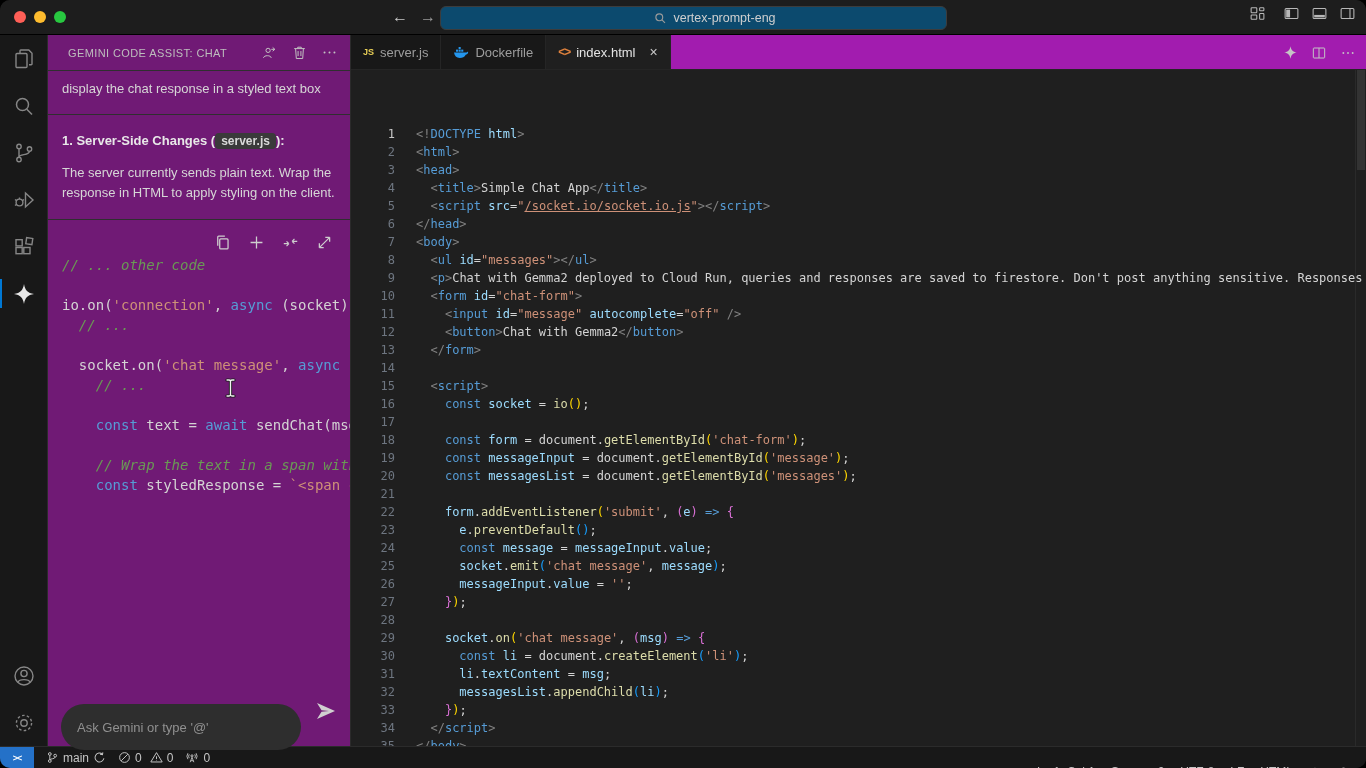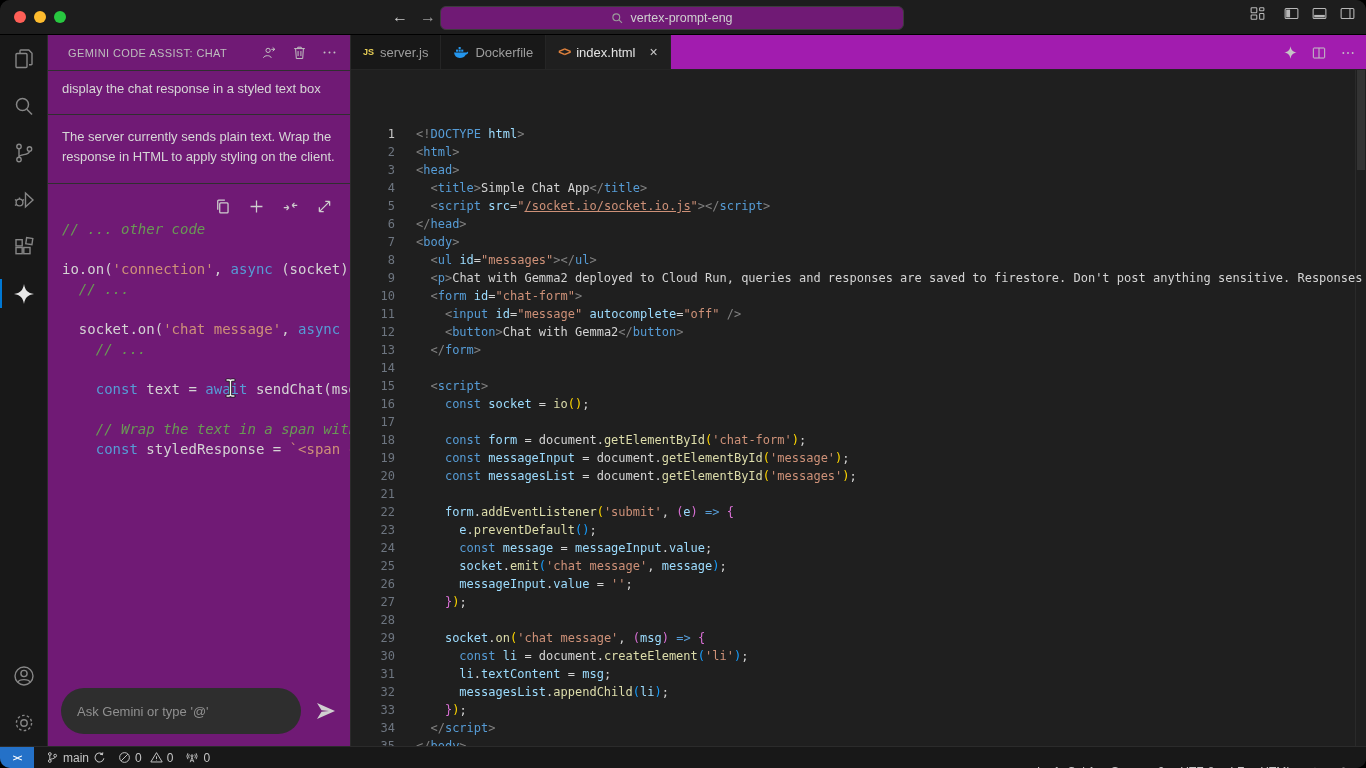--- a/index.html
+++ b/index.html
@@ -4,21 +4,21 @@
 <style>
   html,body{margin:0;padding:0;background:#000;}
   body{width:1366px;height:768px;overflow:hidden;font-family:"Liberation Sans",sans-serif;-webkit-font-smoothing:antialiased;}
   .app{width:1366px;height:768px;background:#181818;border-radius:10px;overflow:hidden;position:relative;display:flex;flex-direction:column;}
   
   .titlebar{height:35px;background:#1d1d1d;flex:0 0 35px;position:relative;border-bottom:1px solid #000;box-sizing:border-box;}
   .traffic{position:absolute;left:14px;top:11px;display:flex;gap:8px;}
   .tl{width:12px;height:12px;border-radius:50%;}
   .nav-arrows{position:absolute;left:392px;top:5px;display:flex;gap:12px;color:#c8c8c8;font-size:16px;line-height:24px;}
   .nav-arrows .fwd{color:#9b9b9b;}
-  .searchbox{position:absolute;left:440px;top:6px;width:462px;height:22px;background:#701a75;border:1px solid #3c3c3c;border-radius:6px;display:flex;align-items:center;justify-content:center;gap:6px;color:#cfcfcf;font-size:12.5px;}
+  .searchbox{position:absolute;left:440px;top:6px;width:462px;height:22px;background:#0c4a6e;border:1px solid #3c3c3c;border-radius:6px;display:flex;align-items:center;justify-content:center;gap:6px;color:#cfcfcf;font-size:12.5px;padding-left:43px;}
   .tb-right{position:absolute;right:10px;top:5px;display:flex;gap:11px;align-items:center;color:#b8b8b8;}
   .tb-right svg{display:block;}
   
   .main{flex:1;display:flex;min-height:0;}
   .activitybar{width:48px;background:#181818;border-right:1px solid #2b2b2b;box-sizing:border-box;display:flex;flex-direction:column;align-items:stretch;}
   .ab-item{height:47px;display:flex;align-items:center;justify-content:center;color:#868686;position:relative;}
   .ab-item.active{color:#e7e7e7;}
   .ab-item.active::before{content:"";position:absolute;left:0;top:9px;bottom:9px;width:2px;background:#0078d4;}
   .ab-spacer{flex:1;}
   
@@ -34,21 +34,21 @@
   .chat-heading{margin:16px 14px 0;font-size:13px;line-height:20px;color:#e8e8e8;font-weight:bold;}
   .chip{background:#3a3a3a;border-radius:4px;padding:1px 6px;font-size:12px;color:#d9d9d9;}
   .codeblock{margin-top:16px;border-top:1px solid #2f2f2f;position:relative;flex:1;min-height:0;overflow:hidden;}
   .cb-toolbar{display:flex;justify-content:flex-end;gap:15px;padding:13px 16px 3px 0;color:#cecece;}
   .chat-code{font-family:"DejaVu Sans Mono",monospace;font-size:14px;line-height:20px;white-space:pre;padding-left:14px;color:#d4d4d4;}
   .ck-c{color:#6a9955;font-style:italic;}
   .ck-k{color:#569cd6;}
   .ck-s{color:#ce9178;}
   .ck-t{color:#d4d4d4;}
   .chat-inputrow{flex:0 0 66px;position:relative;}
-  .chat-input{position:absolute;left:13px;top:8px;width:240px;height:46px;background:#2e2e2e;border-radius:23px;box-sizing:border-box;display:flex;align-items:center;padding:0 16px;}
+  .chat-input{position:absolute;left:13px;top:24px;width:240px;height:46px;background:#2e2e2e;border-radius:23px;box-sizing:border-box;display:flex;align-items:center;padding:0 16px;}
   .chat-input .ph{color:#909090;font-size:13px;}
   .send-btn{position:absolute;right:12px;top:19px;color:#d0d0d0;}
   
   .editor{flex:1;min-width:0;background:#1f1f1f;display:flex;flex-direction:column;}
   .tabbar{height:35px;flex:0 0 35px;background:#a21caf;display:flex;position:relative;border-bottom:1px solid #252525;box-sizing:border-box;}
   .tab{display:flex;align-items:center;gap:6px;padding:0 12px;font-size:13px;color:#9d9d9d;border-right:1px solid #252525;background:#181818;}
   .tab.active{background:#1f1f1f;color:#e4e4e4;}
   .tab .close{margin-left:8px;color:#c9c9c9;font-size:14px;line-height:14px;}
   .ed-actions{position:absolute;right:10px;top:0;height:35px;display:flex;align-items:center;gap:13px;color:#c5c5c5;}
   .jsicon{color:#e8cf57;font-weight:bold;font-size:9px;letter-spacing:0;}
@@ -193,20 +193,21 @@
               <circle cx="12" cy="12" r="1.4"></circle>
               <circle cx="19" cy="12" r="1.4"></circle>
             </svg>
         </span>
       </div>
 
       <div class="chat-body">
         <div class="user-msg">display the chat response in a styled text box</div>
 
 
+        <div class="chat-heading">1. Server-Side Changes (<span class="chip">server.js</span>):</div>
         <div class="chat-para">The server currently sends plain text. Wrap the response in HTML to apply styling on the client.</div>
 
         <div class="codeblock">
           <div class="cb-toolbar">
             <svg width="19" height="19" viewBox="0 0 24 24" fill="none" stroke="currentColor" stroke-width="1.6">
                 <rect x="8.5" y="7.5" width="10.5" height="12.5" rx="1.2"></rect>
                 <path d="M6 16 V5.2 A1.2 1.2 0 0 1 7.2 4 H15"></path>
               </svg>
             <svg width="19" height="19" viewBox="0 0 24 24" fill="none" stroke="currentColor" stroke-width="1.6">
                 <path d="M12 4.5 V19.5 M4.5 12 H19.5"></path>

